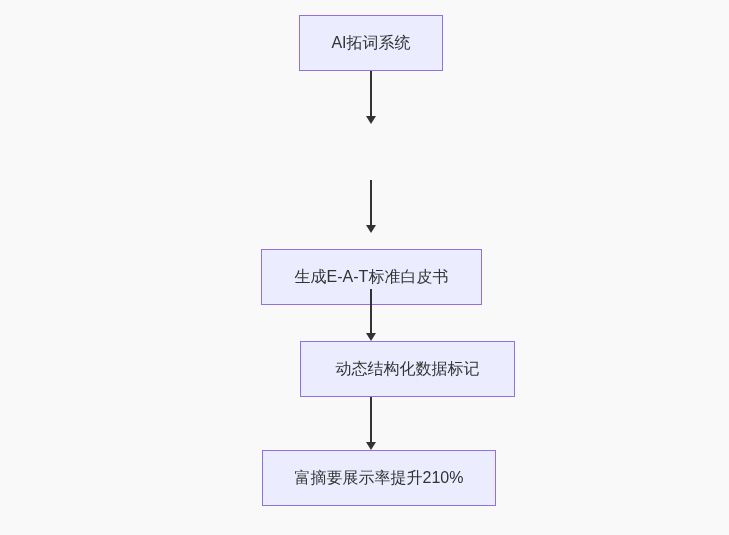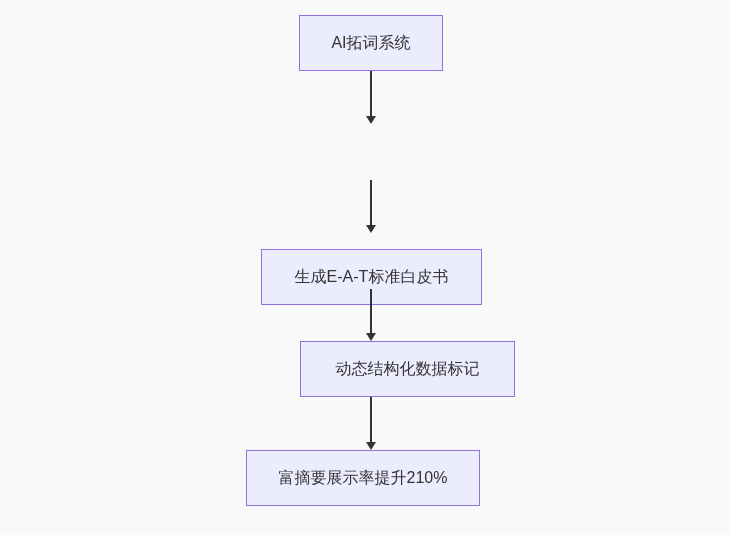--- a/index.html
+++ b/index.html
@@ -30,21 +30,21 @@
     font-size:16px;
     line-height:1;
     height:56px;
     text-align:center;
     white-space:nowrap;
   }
   .n1{left:299px;top:15px;width:144px;}
   .n2{left:273px;top:124px;width:194px;}
   .n3{left:261px;top:249px;width:221px;}
   .n4{left:264px;top:341px;width:215px;margin-left:36px;}
-  .n5{left:246px;top:450px;width:234px;}
+  .n5{left:262px;top:450px;width:234px;}
 
   .edge{
     position:absolute;
     left:365px;           
     width:12px;
     display:flex;flex-direction:column;align-items:center;
   }
   .e1{top:71px;height:53px;}
   .e2{top:180px;height:53px;}
   .e3{top:289px;height:52px;}

